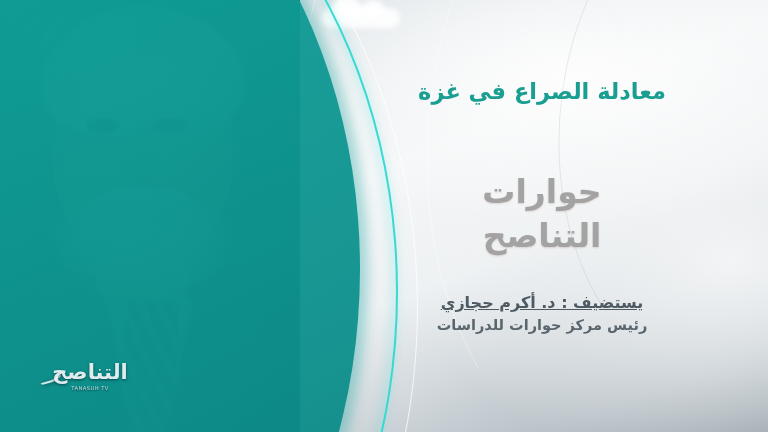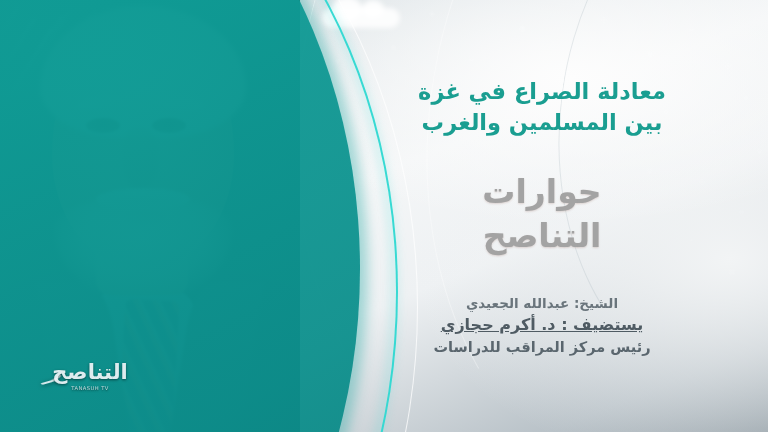--- a/index.html
+++ b/index.html
@@ -299,32 +299,30 @@
 
   <div class="teal-sweep-soft"></div>
   <div class="teal-sweep"></div>
   <div class="cyan-glow"></div>
   <div class="cyan-line"></div>
   <div class="cyan-line2"></div>
 
   <div class="text-col">
     <div class="title-main">
       <div>معادلة الصراع في غزة</div>
-      <div>بين المسلمين والغرب</div>
     </div>
 
     <div class="show-name">
       <div>حوارات</div>
       <div>التناصح</div>
     </div>
 
     <div class="credits">
-      <div class="credit-1">الشيخ: عبدالله الجعيدي</div>
       <div class="credit-2">يستضيف : د. أكرم حجازي</div>
-      <div class="credit-3">رئيس مركز المراقب للدراسات</div>
+      <div class="credit-3">رئيس مركز حوارات للدراسات</div>
     </div>
   </div>
 
   <div class="logo">
     <div class="logo-swoosh"></div>
     <div class="logo-word">التناصح</div>
     <div class="logo-sub">TANASUH TV</div>
   </div>
 
 </div>

